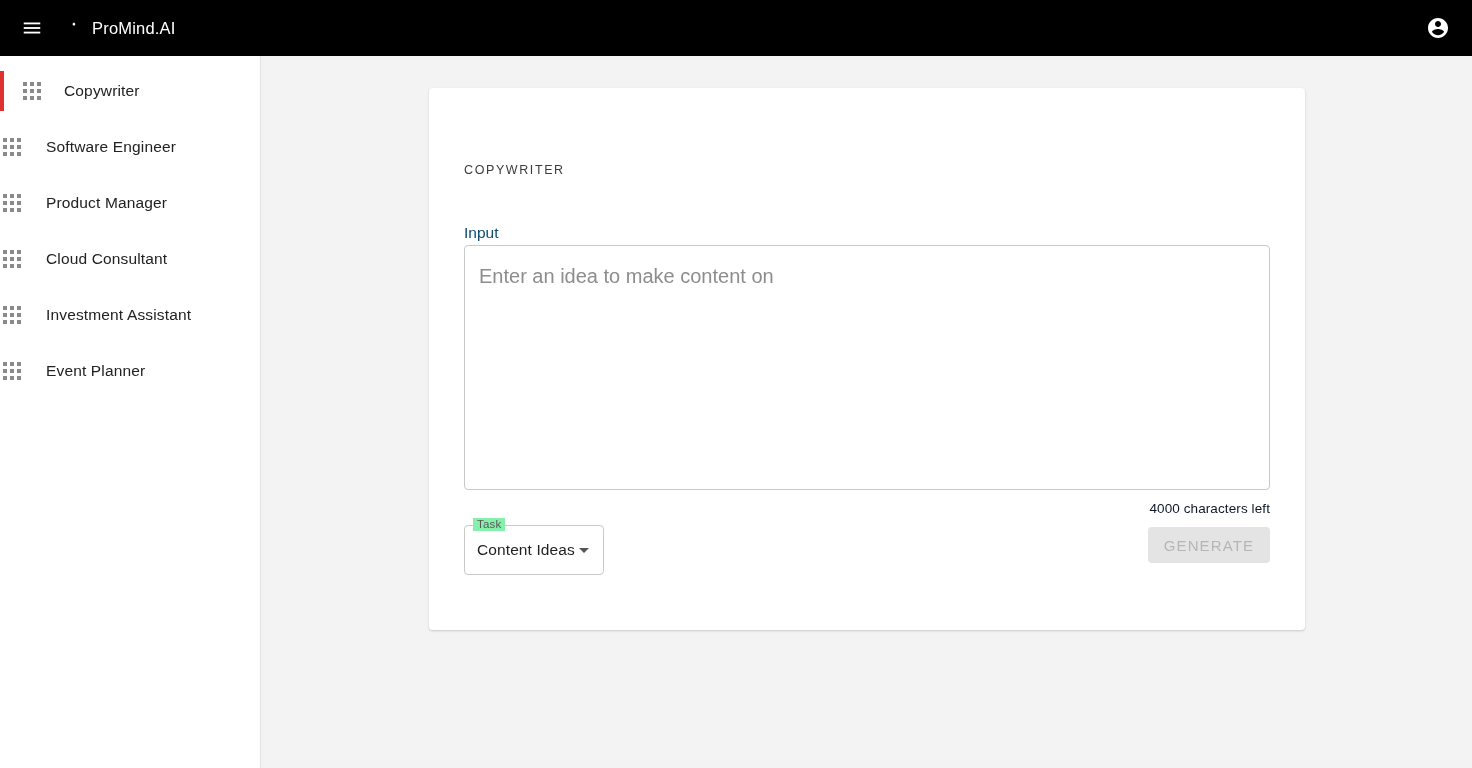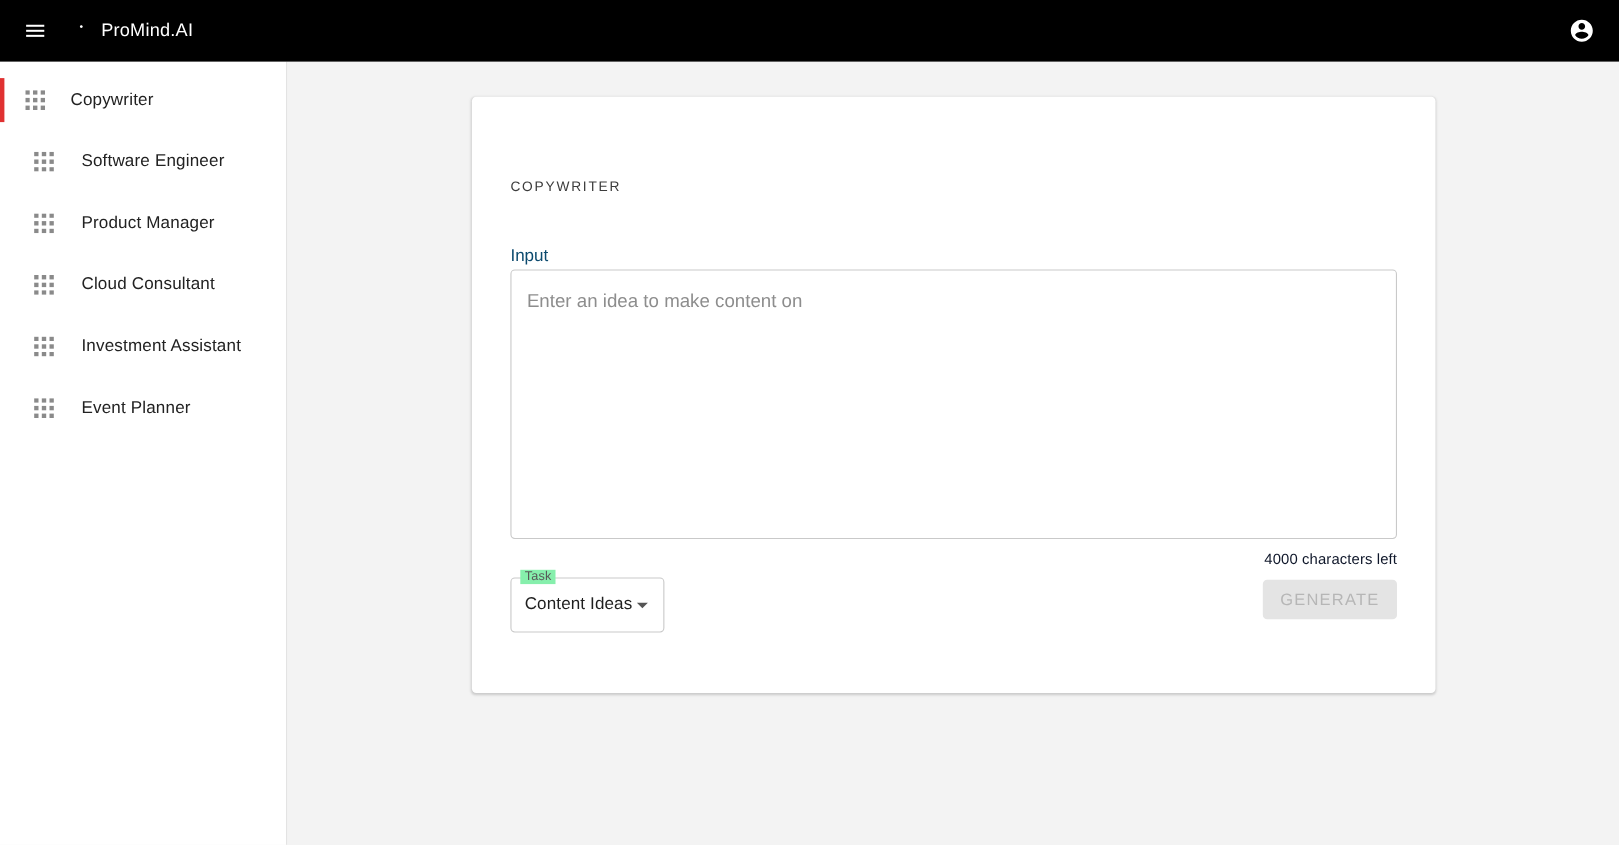--- a/index.html
+++ b/index.html
@@ -61,21 +61,21 @@
     background: #ffffff;
     border-right: 1px solid #e3e3e3;
     padding-top: 15px;
     z-index: 10;
   }
   .nav-item {
     position: relative;
     height: 40px;
     display: flex;
     align-items: center;
-    padding-left: 28px;
+    padding-left: 0;
     cursor: pointer;
     margin-bottom: 16px;
     text-decoration: none;
   }
   .nav-item.active { border-left: 4px solid #e03131; padding-left: 16px; }
   .nav-item .nav-icon {
     width: 24px; height: 24px;
     flex: 0 0 auto;
     display: flex;
     align-items: center;
@@ -138,21 +138,21 @@
   }
   textarea.idea-input {
     width: 100%;
     height: 100%;
     resize: none;
     border: 1px solid #c9c9c9;
     border-radius: 4px;
     background: #ffffff;
     padding: 16px 14px;
     font-family: "Liberation Sans", sans-serif;
-    font-size: 17px;
+    font-size: 20px;
     color: #be185d;
     outline: none;
     line-height: 1.4;
   }
   textarea.idea-input::placeholder { color: #8d8d8d; }
 
   .char-count {
     position: absolute;
     right: 35px;
     top: 413px;

